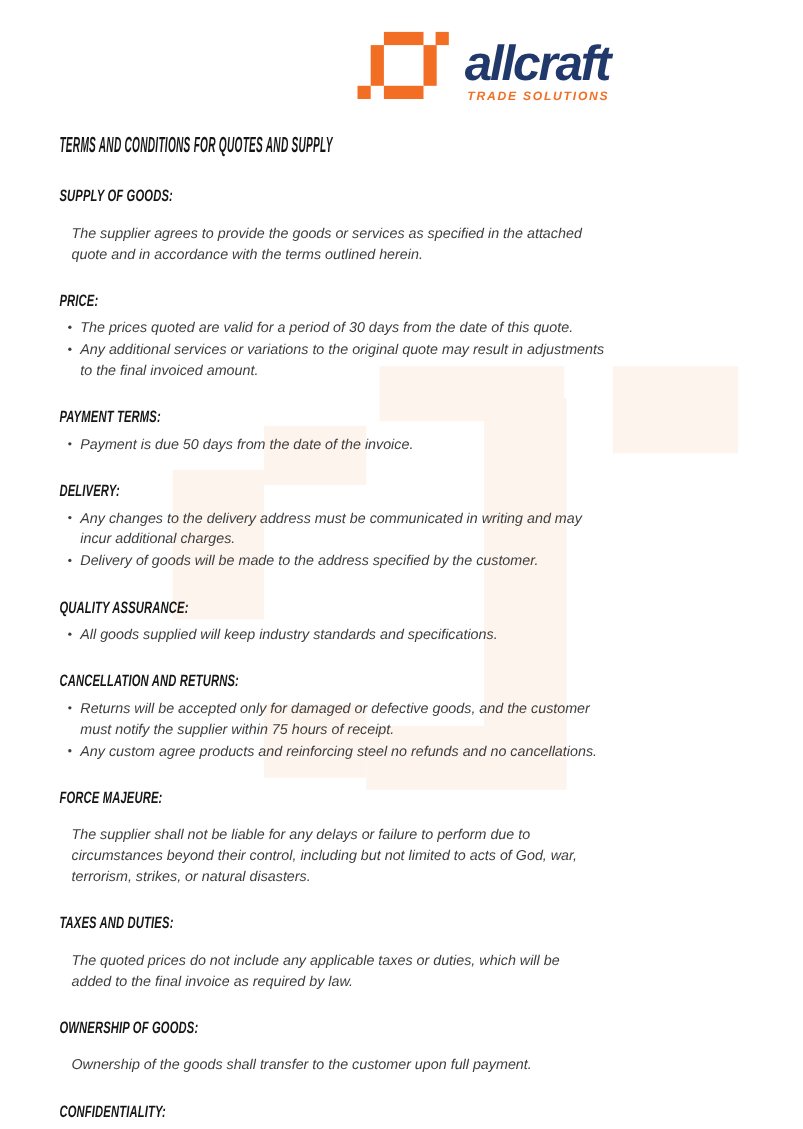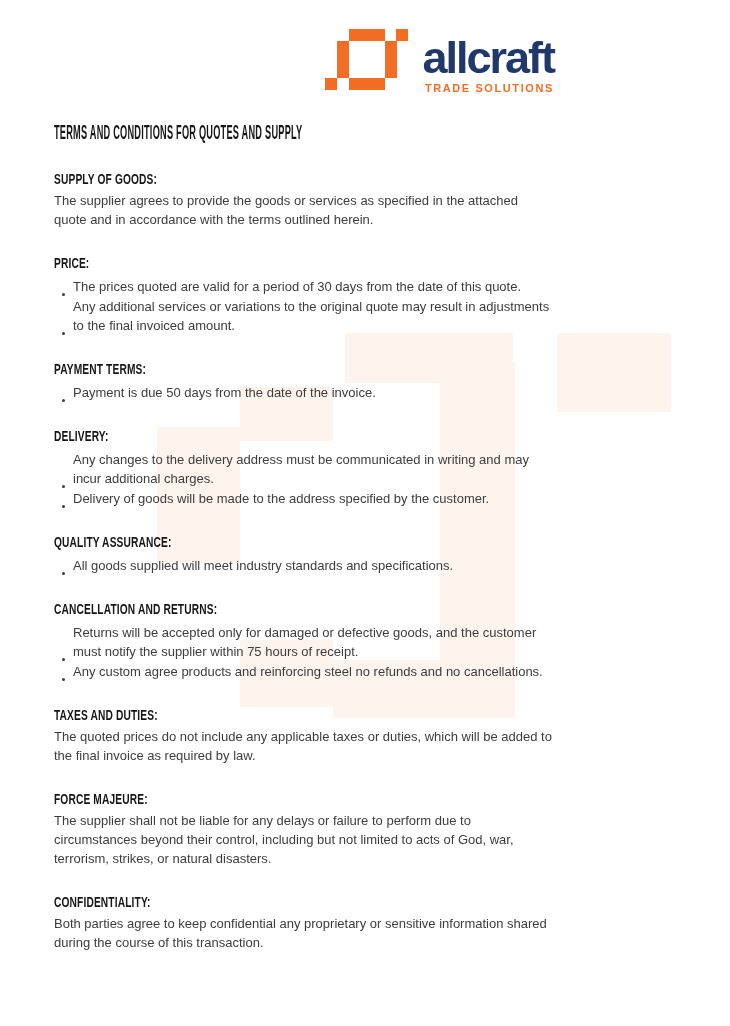--- a/index.html
+++ b/index.html
@@ -3,21 +3,21 @@
 <meta charset="utf-8">
 <style>
   html,body{margin:0;padding:0;}
   body{
     width:730px;height:1026px;
     background:#ffffff;
     font-family:"Liberation Sans", sans-serif;
     position:relative;
     overflow:hidden;
   }
-  .page{position:relative;width:582px;height:1026px;}
+  .page{position:relative;width:582px;height:1026px;font-style:italic;}
 
   
   .watermark{position:absolute;inset:0;z-index:0;}
   .wm{position:absolute;background:#FDF4EE;}
   .wm.b1{left:345px;top:333px;width:168px;height:50px;}
   .wm.b2{left:557px;top:333px;width:114px;height:79px;}
   .wm.b3{left:440px;top:362px;width:75px;height:356px;}
   .wm.b4{left:240px;top:387px;width:93px;height:54px;}
   .wm.b5{left:157px;top:427px;width:83px;height:136px;}
   .wm.b6{left:240px;top:640px;width:93px;height:67px;}
@@ -60,23 +60,23 @@
   .section{margin-bottom:25px;}
   .sec-heading{
     display:inline-block;
     font-size:15px;font-weight:700;color:#161616;
     white-space:nowrap;
     transform:scaleX(0.68);transform-origin:0 50%;
     letter-spacing:0.2px;
     margin:0 0 4px 0;
   }
   .sec-body{color:#3D3D3D;font-size:13px;line-height:19px;}
-  .para{margin:0;}
+  .para{margin:11px;}
   ul.bullets{list-style:none;margin:2px 0 0 0;padding:0 0 0 8px;}
-  ul.bullets li{display:flex;align-items:flex-end;margin:0 0 1px 0;}
+  ul.bullets li{display:flex;align-items:flex-start;margin:0 0 1px 0;}
   .dot{
     flex:0 0 auto;width:3px;height:3px;border-radius:50%;
     background:#3D3D3D;margin:8px 8px 0 0;
   }
   .li-text{flex:1 1 auto;}
 </style>
 </head>
 <body>
 
 <div class="page">
@@ -162,21 +162,21 @@
             </ul>
           </div>
   </section>
 
   <section class="section">
     <h2 class="sec-heading">QUALITY ASSURANCE:</h2>
     <div class="sec-body">
             <ul class="bullets">
               <li>
                 <span class="dot"></span>
-                <span class="li-text">All goods supplied will meet industry standards and specifications.</span>
+                <span class="li-text">All goods supplied will keep industry standards and specifications.</span>
               </li>
             </ul>
           </div>
   </section>
 
   <section class="section">
     <h2 class="sec-heading">CANCELLATION AND RETURNS:</h2>
     <div class="sec-body">
             <ul class="bullets">
               <li>
@@ -185,33 +185,39 @@
               </li>
               <li>
                 <span class="dot"></span>
                 <span class="li-text">Any custom agree products and reinforcing steel no refunds and no cancellations.</span>
               </li>
             </ul>
           </div>
   </section>
 
   <section class="section">
+    <h2 class="sec-heading">FORCE MAJEURE:</h2>
+    <div class="sec-body">
+            <p class="para">The supplier shall not be liable for any delays or failure to perform due to circumstances beyond their control, including but not limited to acts of God, war, terrorism, strikes, or natural disasters.</p>
+          </div>
+  </section>
+
+  <section class="section">
     <h2 class="sec-heading">TAXES AND DUTIES:</h2>
     <div class="sec-body">
             <p class="para">The quoted prices do not include any applicable taxes or duties, which will be added to the final invoice as required by law.</p>
           </div>
   </section>
 
   <section class="section">
-    <h2 class="sec-heading">FORCE MAJEURE:</h2>
-    <div class="sec-body">
-            <p class="para">The supplier shall not be liable for any delays or failure to perform due to circumstances beyond their control, including but not limited to acts of God, war, terrorism, strikes, or natural disasters.</p>
-          </div>
-  </section>
-
+    <h2 class="sec-heading">OWNERSHIP OF GOODS:</h2>
+    <div class="sec-body">
+            <p class="para">Ownership of the goods shall transfer to the customer upon full payment.</p>
+          </div>
+  </section>
 
   <section class="section">
     <h2 class="sec-heading">CONFIDENTIALITY:</h2>
     <div class="sec-body">
             <p class="para">Both parties agree to keep confidential any proprietary or sensitive information shared during the course of this transaction.</p>
           </div>
   </section>
 
 </main>
   </div>

